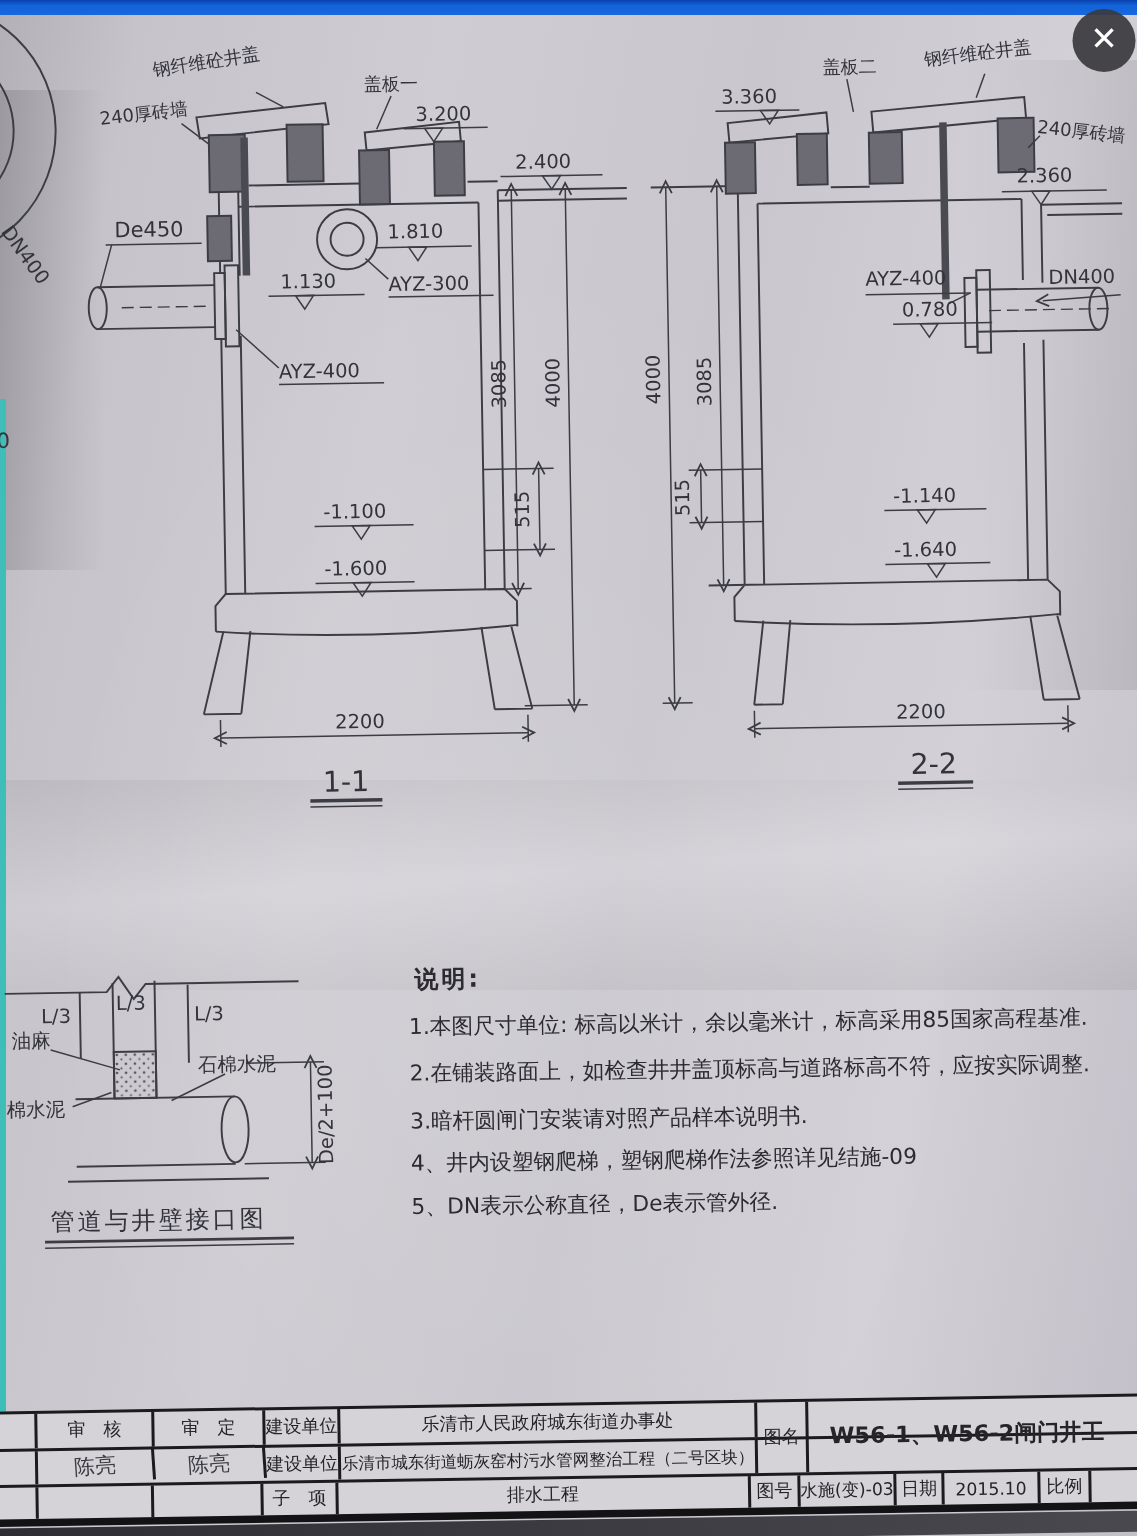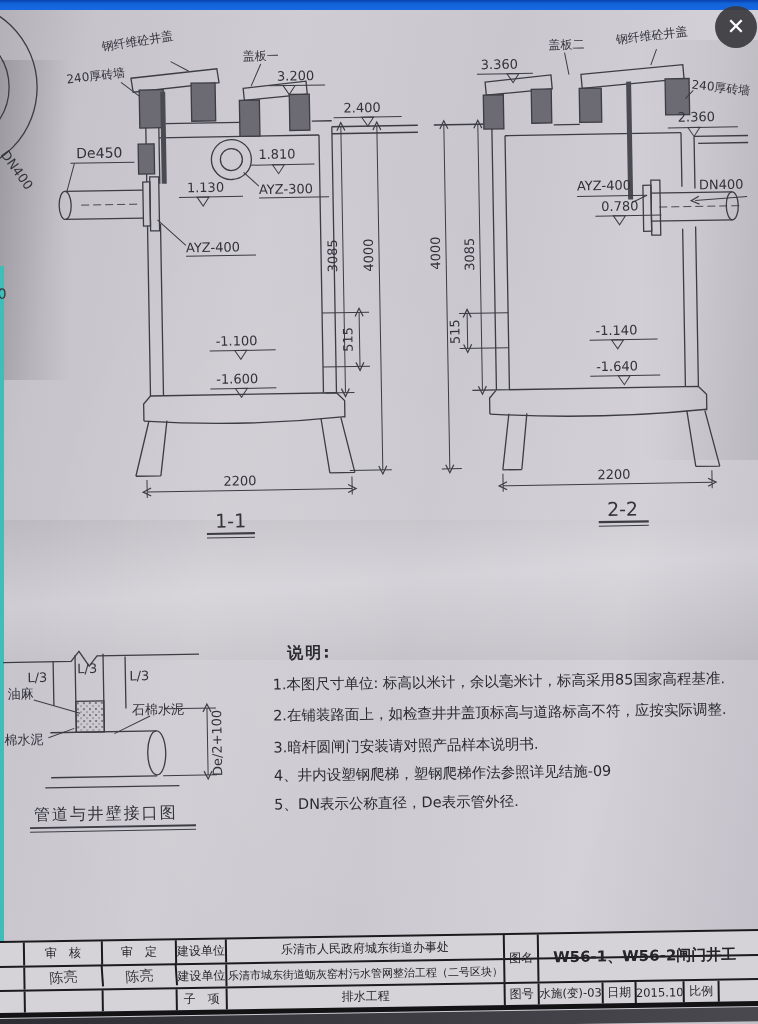--- a/index.html
+++ b/index.html
@@ -17,21 +17,21 @@
       background:linear-gradient(90deg,rgba(0,0,0,.14),transparent);pointer-events:none;}
   .topbar{position:absolute;left:0;top:0;width:758px;height:10px;
       background:linear-gradient(180deg,#0a3fae 0%,#1263d6 35%,#1768e2 100%);}
   .teal-edge{position:absolute;left:0;top:266px;width:4px;height:746px;background:#3fbdb9;}
   .closebtn{position:absolute;left:715px;top:6px;width:42px;height:42px;border-radius:50%;
       background:rgba(58,58,63,.93);color:#fff;display:flex;align-items:center;justify-content:center;
       font-size:22px;line-height:1;cursor:pointer;}
   svg{position:absolute;left:0;top:0;}
   svg text{fill:#33333b;font-family:"DejaVu Sans","Liberation Sans",sans-serif;}
   .notes{position:absolute;left:272px;top:638px;width:486px;transform:rotate(-0.8deg);color:#2b2b31;}
-  .notes .h{position:absolute;left:15px;top:2px;font-size:16px;letter-spacing:2px;font-weight:bold;}
+  .notes .h{position:absolute;left:4px;top:2px;font-size:16px;letter-spacing:2px;font-weight:bold;}
   .notes .n{position:absolute;left:0;width:500px;font-size:14.5px;white-space:nowrap;}
   .n1{top:34px}.n2{top:65px}.n3{top:97px}.n4{top:125px}.n5{top:154px}
   
   .tblock{position:absolute;left:-4px;top:941px;width:766px;height:77px;
       transform:rotate(-0.9deg);transform-origin:0 100%;
       background:#d6d3d8;border:2.5px solid #1b1b1e;border-bottom:5px solid #131316;
       box-sizing:border-box;color:#24242a;}
   .trow{display:flex;box-sizing:border-box;}
   .r1{height:23px;}.r2{height:24px;border-top:2px solid #1b1b1e;}.r3{height:23px;border-top:2px solid #1b1b1e;}
   .cell{box-sizing:border-box;border-right:2px solid #1b1b1e;display:flex;align-items:center;
@@ -261,21 +261,21 @@
   </div>
   <div class="trow r3">
     <div class="cell c0"></div>
     <div class="cell c1"></div>
     <div class="cell c2"></div>
     <div class="cell c3 lab">子　项</div>
     <div class="cell c4 lab">排水工程</div>
     <div class="cell c5 lab">图号</div>
     <div class="cell sm" style="width:64px;">水施(变)-03</div>
     <div class="cell lab" style="width:33px;">日期</div>
-    <div class="cell sm" style="width:48px;">2015.10</div>
+    <div class="cell sm" style="width:64px;">2015.10</div>
     <div class="cell lab" style="width:35px;">比例</div>
     <div class="cell sm" style="width:32px;border-right:none;"></div>
   </div>
 </div>
 
 <div class="topbar"></div>
 <div class="closebtn">
   <span>✕</span>
 </div>
 

